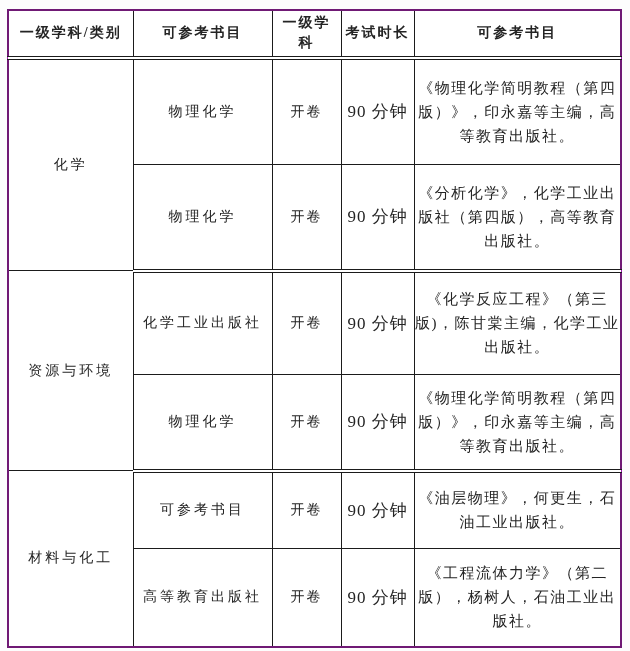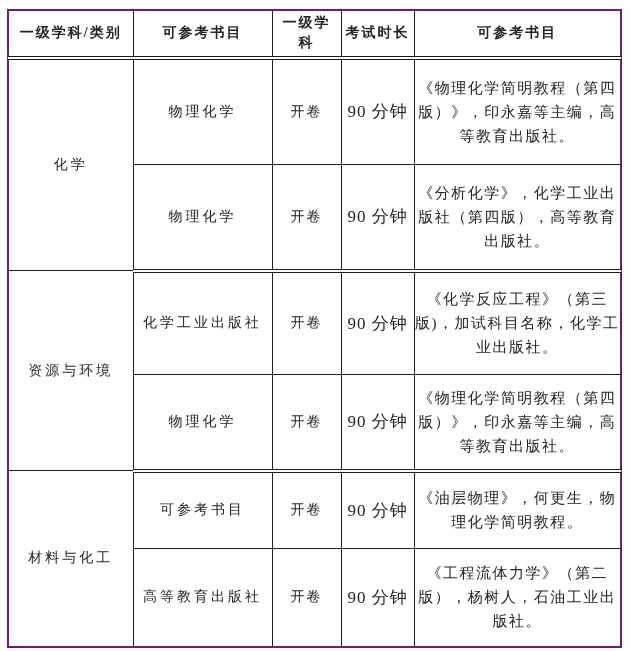--- a/index.html
+++ b/index.html
@@ -84,34 +84,34 @@
       <td class="subject-cell">物理化学</td>
       <td class="method-cell">开卷</td>
       <td class="duration-cell">90 分钟</td>
       <td class="books-cell">《分析化学》，化学工业出版社（第四版），高等教育出版社。</td>
     </tr>
     <tr class="r3">
       <td class="category-cell" rowspan="2">资源与环境</td>
       <td class="subject-cell">化学工业出版社</td>
       <td class="method-cell">开卷</td>
       <td class="duration-cell">90 分钟</td>
-      <td class="books-cell">《化学反应工程》（第三版)，加试科目名称，化学工业出版社。</td>
+      <td class="books-cell">《化学反应工程》（第三版)，陈甘棠主编，化学工业出版社。</td>
     </tr>
     <tr class="r4 group-end">
       <td class="subject-cell">物理化学</td>
       <td class="method-cell">开卷</td>
       <td class="duration-cell">90 分钟</td>
       <td class="books-cell">《物理化学简明教程（第四版）》，印永嘉等主编，高等教育出版社。</td>
     </tr>
     <tr class="r5">
       <td class="category-cell" rowspan="2">材料与化工</td>
       <td class="subject-cell">可参考书目</td>
       <td class="method-cell">开卷</td>
       <td class="duration-cell">90 分钟</td>
-      <td class="books-cell">《油层物理》，何更生，物理化学简明教程。</td>
+      <td class="books-cell">《油层物理》，何更生，石油工业出版社。</td>
     </tr>
     <tr class="r6">
       <td class="subject-cell">高等教育出版社</td>
       <td class="method-cell">开卷</td>
       <td class="duration-cell">90 分钟</td>
       <td class="books-cell">《工程流体力学》（第二版），杨树人，石油工业出版社。</td>
     </tr>
   </tbody>
 </table>
 

